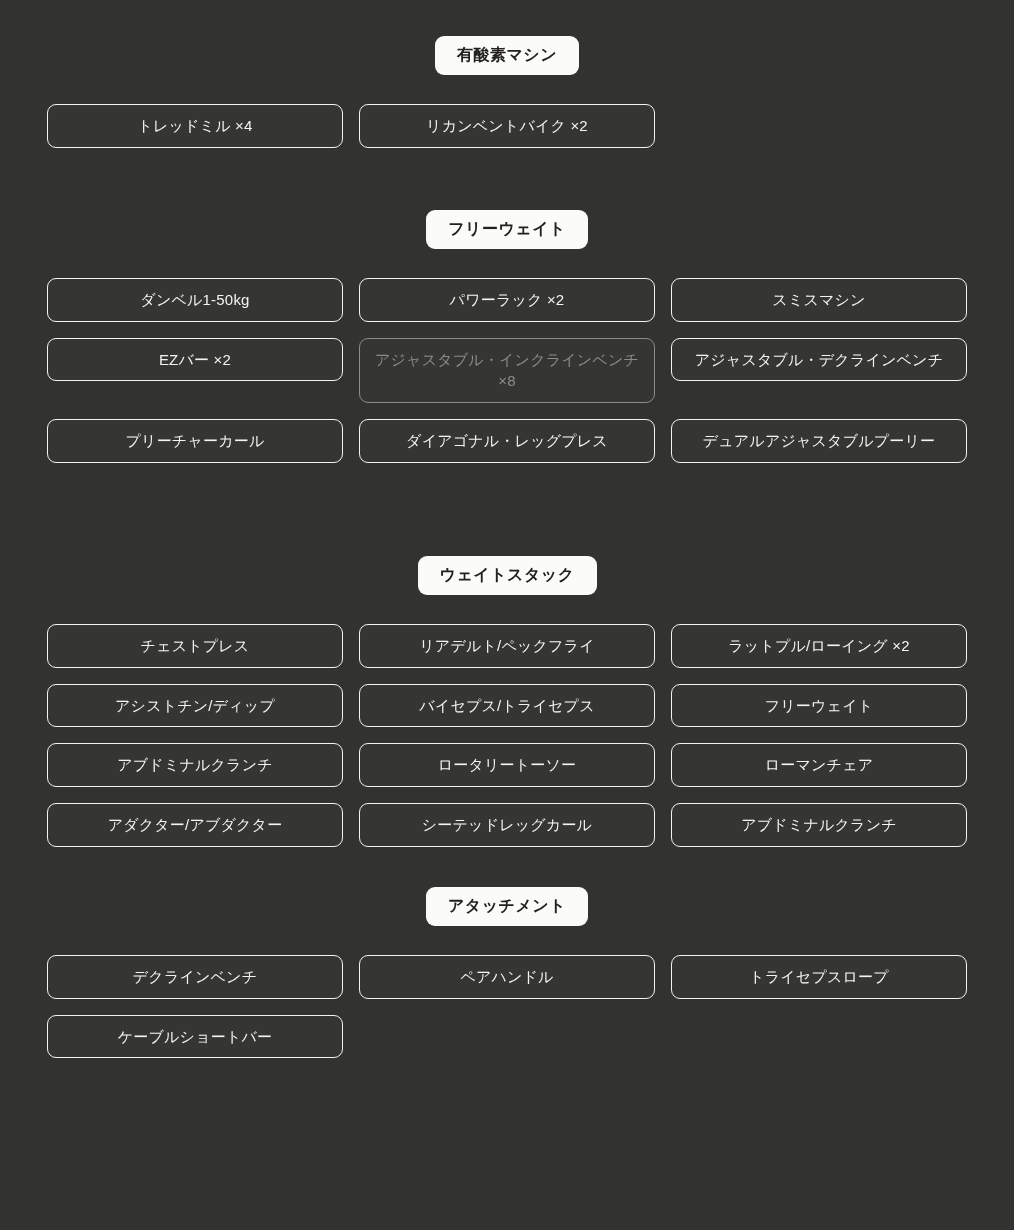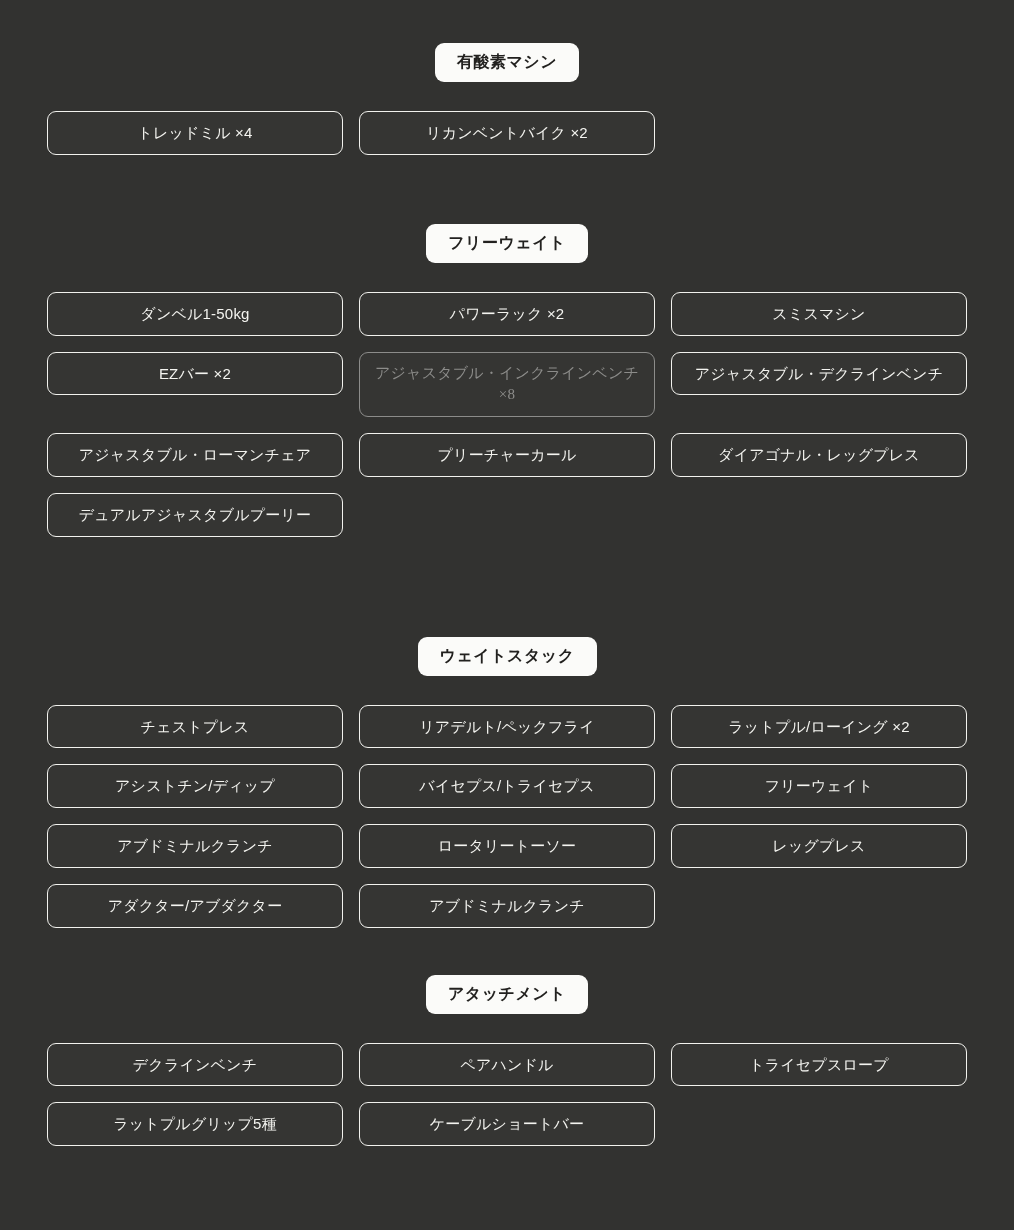--- a/index.html
+++ b/index.html
@@ -18,21 +18,20 @@
   .page {
     width: 1014px;
     min-height: 1230px;
     box-sizing: border-box;
     background: #323230;
     padding: 0 0 47px 0;
   }
 
   .section {
     width: 100%;
-    margin-top: 7px;
   }
 
   .section-header-row {
     display: flex;
     justify-content: center;
     align-items: center;
   }
 
   .section-pill {
     display: inline-block;
@@ -71,21 +70,20 @@
     display: flex;
     align-items: center;
     justify-content: center;
     text-align: center;
     padding: 10px 12px;
   }
 
   .item.dim {
     color: #8c8c8a;
     border-color: #8c8c8a;
-    font-family: Liberation Serif, serif;
   }
 
   
   .sec-cardio   { padding-top: 36px; }
   .sec-cardio   .grid { margin-top: 29px; }
 
   .sec-free     { padding-top: 62px; }
   .sec-free     .grid { margin-top: 29px; }
 
   .sec-stack    { padding-top: 93px; }
@@ -116,52 +114,51 @@
     <div class="section-header-row">
       <span class="section-pill">フリーウェイト</span>
     </div>
     <div class="grid cols-3">
       <div class="item">ダンベル1-50kg</div>
       <div class="item">パワーラック ×2</div>
       <div class="item">スミスマシン</div>
       <div class="item">EZバー ×2</div>
       <div class="item dim">アジャスタブル・インクラインベンチ ×8</div>
       <div class="item">アジャスタブル・デクラインベンチ</div>
-      <div class="item">アジャスタブル・ローマンチェア</div>
       <div class="item">プリーチャーカール</div>
       <div class="item">ダイアゴナル・レッグプレス</div>
       <div class="item">デュアルアジャスタブルプーリー</div>
     </div>
   </section>
 
   <section class="section sec-stack">
     <div class="section-header-row">
       <span class="section-pill">ウェイトスタック</span>
     </div>
     <div class="grid cols-3">
       <div class="item">チェストプレス</div>
       <div class="item">リアデルト/ペックフライ</div>
       <div class="item">ラットプル/ローイング ×2</div>
       <div class="item">アシストチン/ディップ</div>
       <div class="item">バイセプス/トライセプス</div>
       <div class="item">フリーウェイト</div>
       <div class="item">アブドミナルクランチ</div>
       <div class="item">ロータリートーソー</div>
-      <div class="item">レッグプレス</div>
+      <div class="item">ローマンチェア</div>
       <div class="item">アダクター/アブダクター</div>
+      <div class="item">シーテッドレッグカール</div>
       <div class="item">アブドミナルクランチ</div>
     </div>
   </section>
 
   <section class="section sec-attach">
     <div class="section-header-row">
       <span class="section-pill">アタッチメント</span>
     </div>
     <div class="grid cols-3">
       <div class="item">デクラインベンチ</div>
       <div class="item">ペアハンドル</div>
       <div class="item">トライセプスロープ</div>
-      <div class="item">ラットプルグリップ5種</div>
       <div class="item">ケーブルショートバー</div>
     </div>
   </section>
 
 </div>
 
 </body></html>

